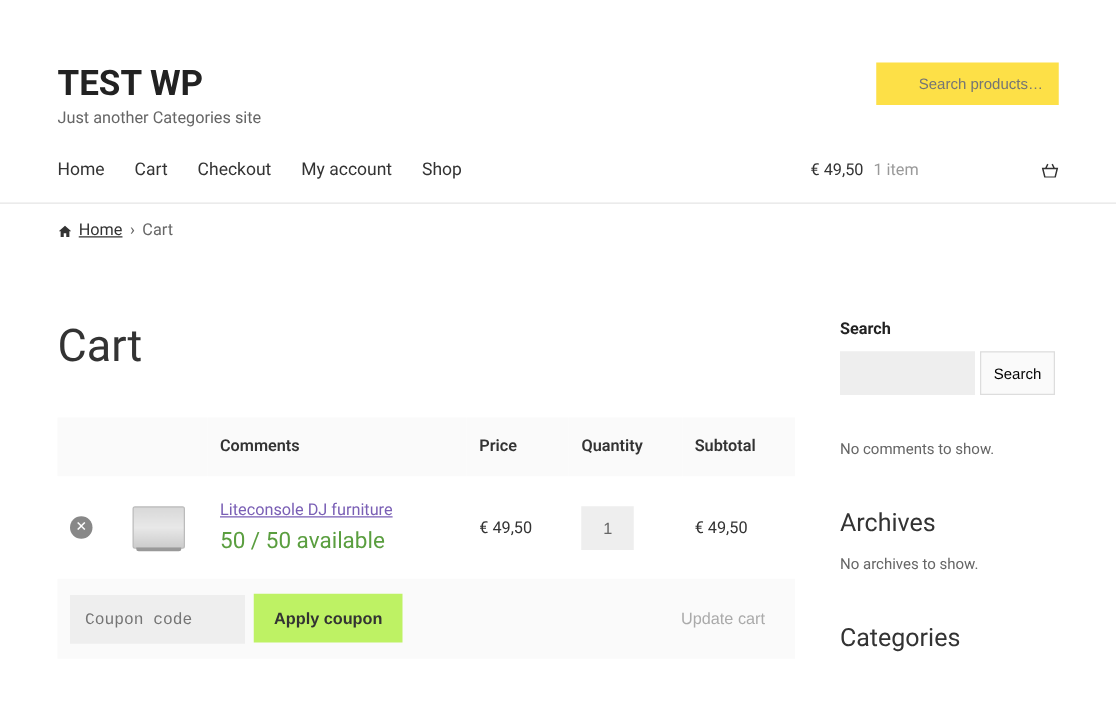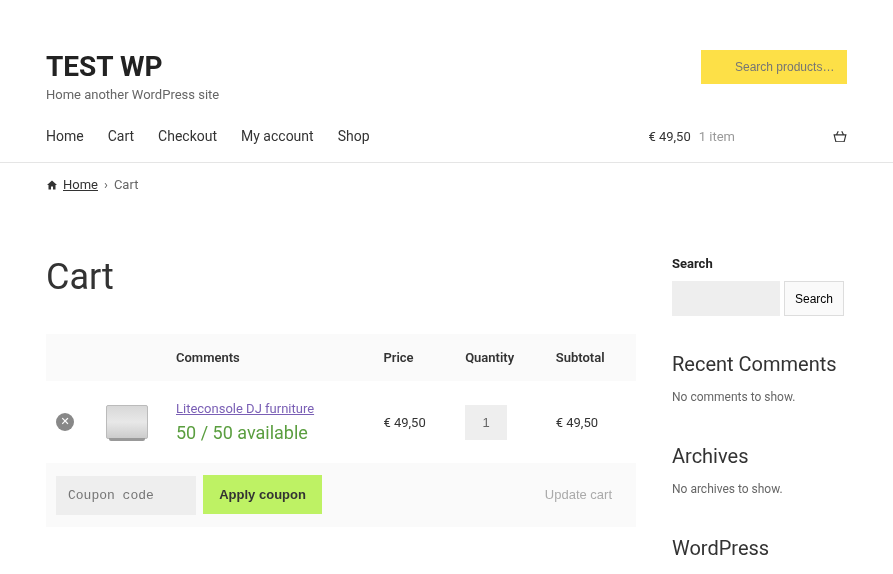--- a/index.html
+++ b/index.html
@@ -49,21 +49,21 @@
 .sidebar p { font-size:12px; color:#666; margin-bottom:40px; }
 svg { display:block; }
 </style>
 </head>
 <body>
 
 <div class="container">
   <div class="header">
     <div>
       <div class="site-title">TEST WP</div>
-      <div class="tagline">Home another WordPress site</div>
+      <div class="tagline">Just another Categories site</div>
     </div>
     <div class="search-wrap">
       <span class="search-icon-wrap">
         <svg width="12" height="12" viewBox="0 0 24 24" fill="none" stroke="#888" stroke-width="3">
             <circle cx="10" cy="10" r="7"></circle>
             <line x1="20" y1="20" x2="15" y2="15"></line>
           </svg>
       </span>
       <input class="search-box" placeholder="Search products…" style="">
     </div>
@@ -145,22 +145,21 @@
       </table>
     </div>
 
     <aside class="sidebar">
       <h4>Search</h4>
       <div class="sidebar-search-row">
         <input class="sidebar-search-input" style="">
         <button class="sidebar-search-btn">Search</button>
       </div>
 
-      <h2>Recent Comments</h2>
       <p>No comments to show.</p>
 
       <h2>Archives</h2>
       <p>No archives to show.</p>
 
-      <h2>WordPress</h2>
+      <h2>Categories</h2>
     </aside>
   </div>
 </div>
 
 </body></html>

